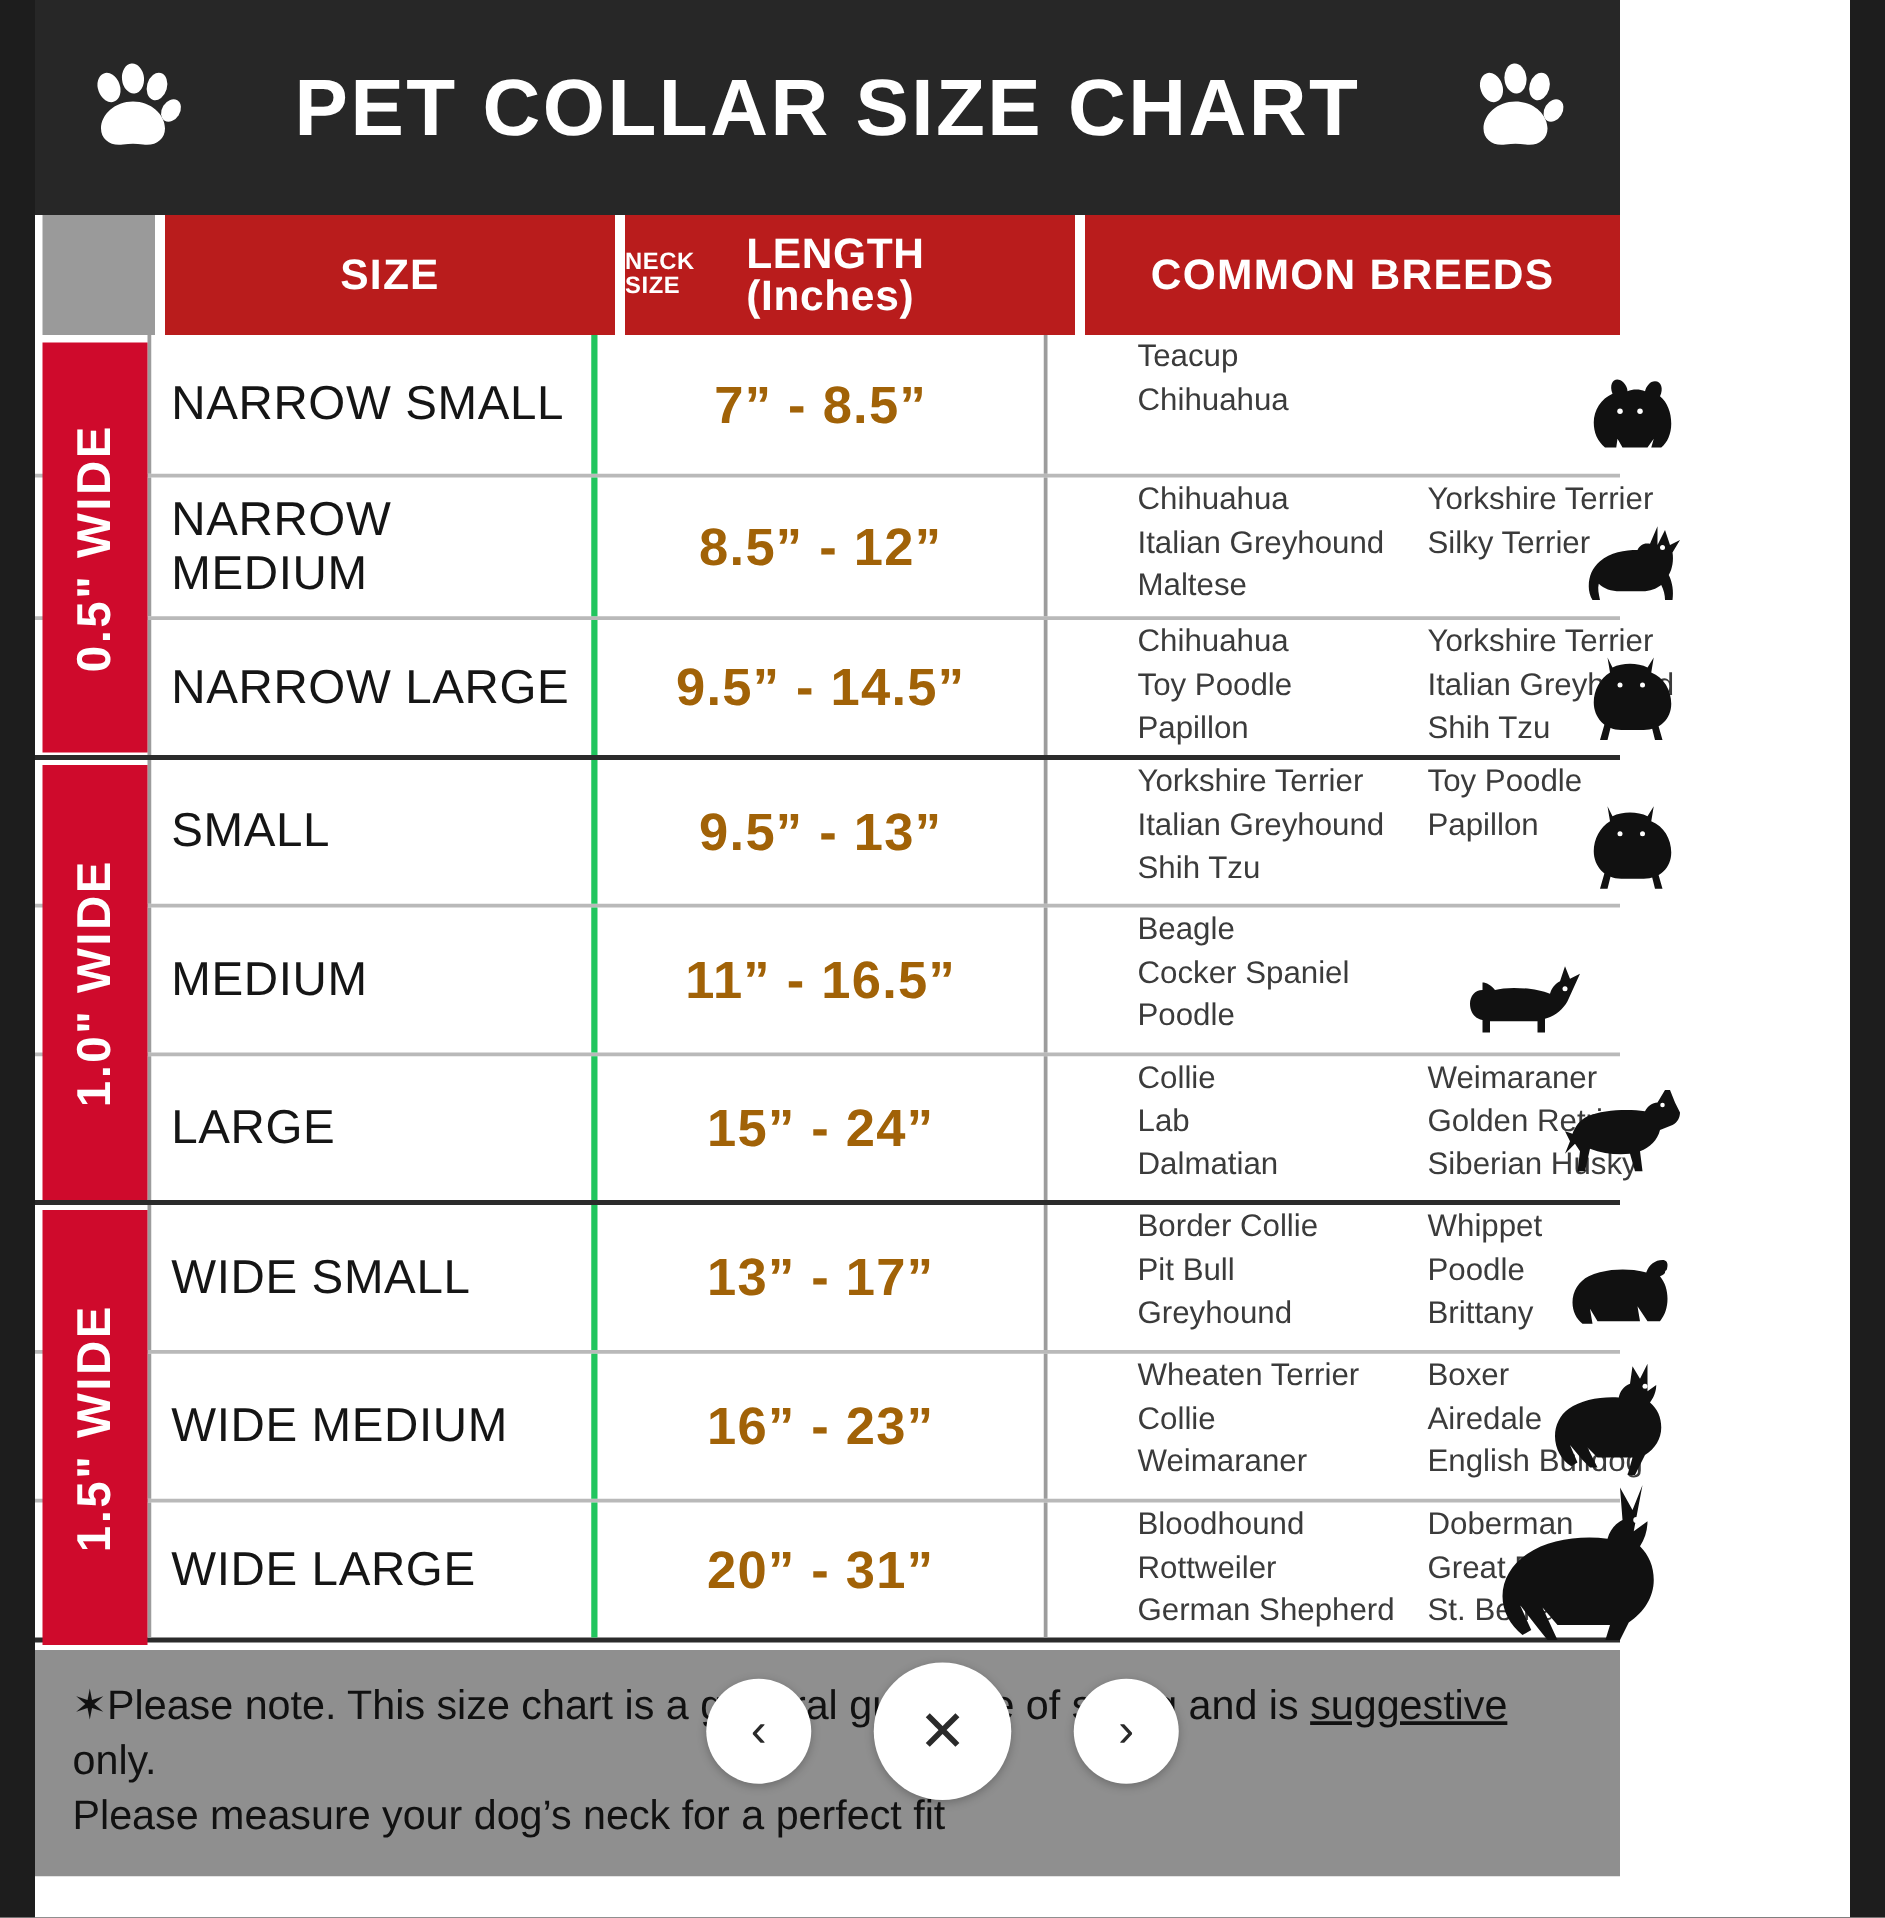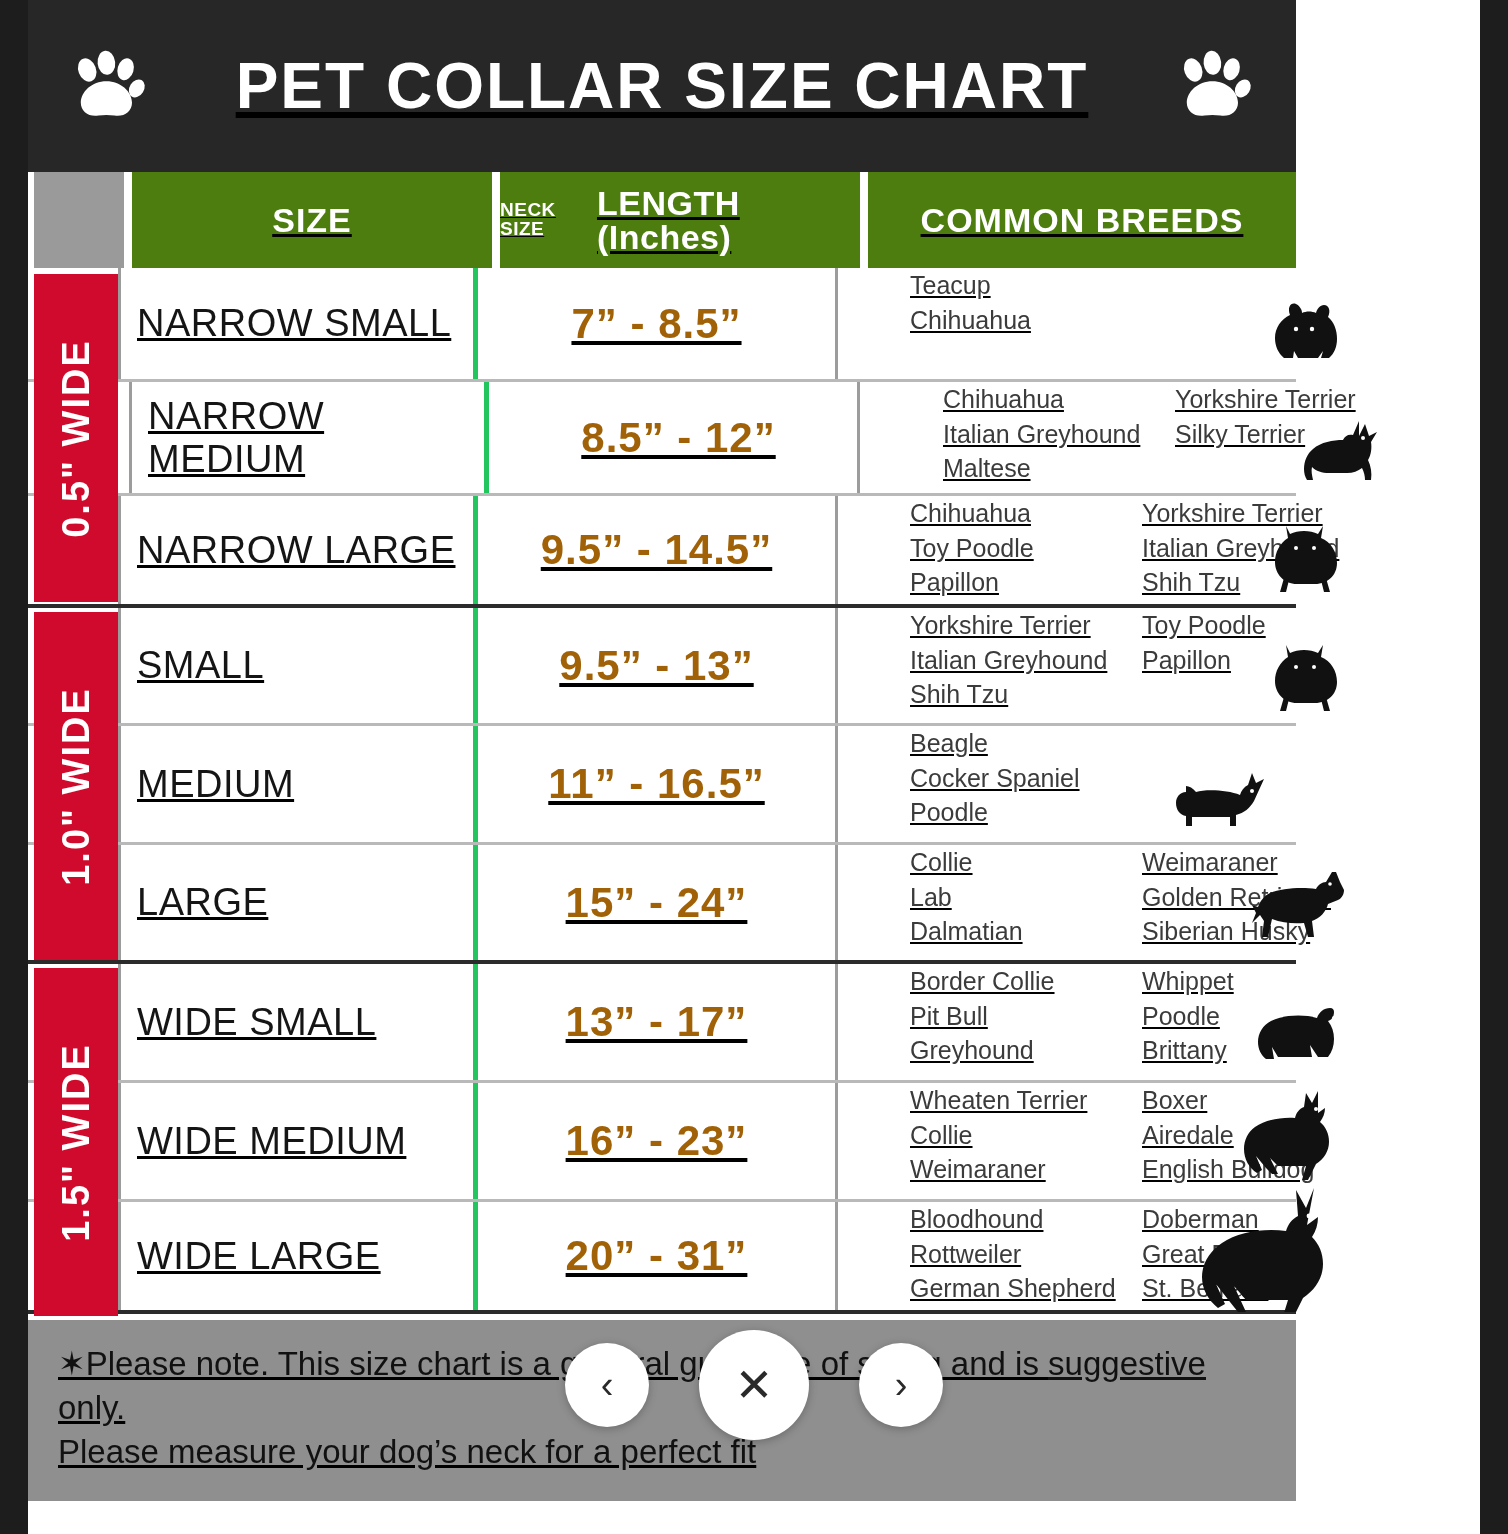--- a/index.html
+++ b/index.html
@@ -24,21 +24,20 @@
   }
   .frame-left { left: 0; }
   .frame-right { right: 0; }
 
   .sheet {
     position: absolute;
     left: 28px; top: 0;
     width: 1268px;
     height: 1534px;
     background: #ffffff;
-    text-decoration: underline;
   }
 
   
   .header {
     position: relative;
     height: 172px;
     background: #272727;
     display: flex;
     align-items: center;
     justify-content: center;
@@ -100,21 +99,21 @@
 
   
   .head-row { height: 96px; }
   .head-blank {
     background: #9a9a9a;
     width: 90px;
     flex: 0 0 90px;
     margin-left: 6px;
   }
   .head-cell {
-    background: #4d7c0f;
+    background: #b91c1c;
     color: #fff;
     display: flex;
     align-items: center;
     justify-content: center;
     font-weight: bold;
     border: none;
   }
   .head-size {
     width: 360px; flex: 0 0 360px;
     font-size: 34px;
@@ -303,21 +302,21 @@
             </div>
             <div class="silhouette">
               <svg width="96" height="76" viewBox="0 0 96 76">
                 <path fill="#111" d="M30 16c-3-8 1-13 6-11 4 2 6 6 6 9 4-2 10-2 14 0 1-4 4-8 8-8 5 0 7 6 4 12 6 5 9 13 9 22 0 8-3 15-8 19h-8l2-7-5 7H38l-4-7-1 7h-9c-6-5-9-12-9-20 0-10 6-19 15-23z"></path>
                 <circle cx="36" cy="30" r="2.2" fill="#fff"></circle>
                 <circle cx="52" cy="30" r="2.2" fill="#fff"></circle>
               </svg>
             </div>
           </div>
         </div>
-        <div class="row data-row" style="height:114px;gap:11px;">
+        <div class="row data-row" style="height:114px;">
           <div class="col-wide"></div>
           <div class="col-size">
             <span class="size-text">NARROW MEDIUM</span>
           </div>
           <div class="col-length">
             <span class="length-text">8.5” - 12”</span>
           </div>
           <div class="col-breeds">
             <div class="breeds">
               <div class="breed-col" style="white-space:pre-line;">Chihuahua

